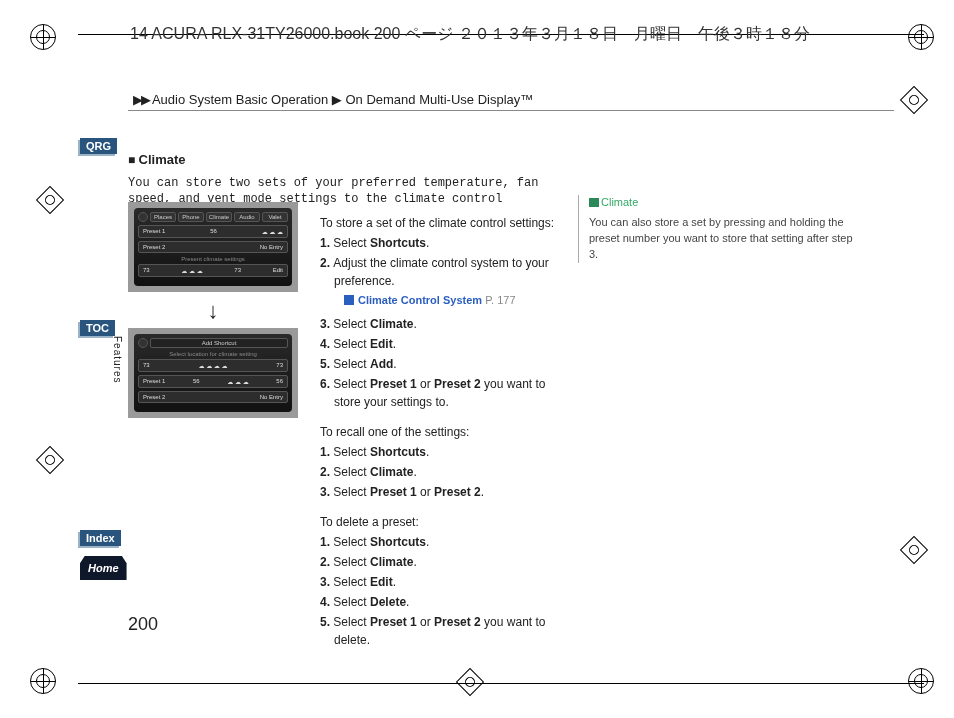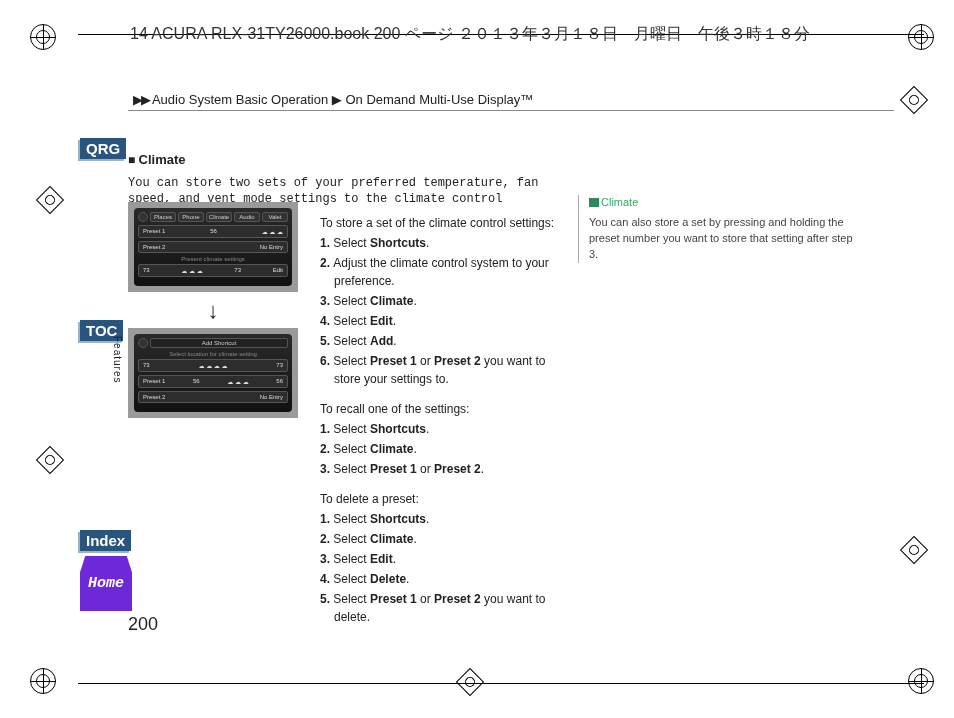--- a/index.html
+++ b/index.html
@@ -45,33 +45,33 @@
   }
   .breadcrumb .arrows{letter-spacing:-2px;}
   .hr-top{
     position:absolute; left:128px; right:60px; top:110px;
     border-top:1px solid #888;
   }
 
   .tab{
     position:absolute; left:80px;
     background:#28547d; color:#fff;
-    font-size:15px; font-weight:bold;
+    font-size:11px; font-weight:bold;
     padding:2px 6px;
     box-shadow: -2px 2px 0 #9cb2c7;
     cursor:pointer;
     text-align:center;
   }
   .tab.qrg{ top:138px; }
   .tab.toc{ top:320px; }
   .tab.index{ top:530px; }
   .tab.home{
-    top:556px; background:#6d28d9; color:#fff;
-    font-style:italic; font-family: Liberation Mono, monospace;
-    padding:19px 8px;
+    top:556px; background:#0f172a; color:#fff;
+    font-style:italic; font-family: Liberation Sans, sans-serif;
+    padding:6px 8px;
     clip-path: polygon(0 30%, 10% 0, 90% 0, 100% 30%, 100% 100%, 0 100%);
     box-shadow: -2px 2px 0 #9cb2c7;
   }
   .side-label{
     position:absolute; left:112px; top:336px;
     writing-mode: vertical-rl; font-size:10px; letter-spacing:1px;
   }
 
   .col-left{
     position:absolute; left:128px; top:152px; width:430px;
@@ -253,20 +253,21 @@
         <span>No Entry</span>
       </div>
     </div>
   </div>
 </div>
 
 <div class="instructions">
   <p>To store a set of the climate control settings:</p>
   <p class="step"><b>1. </b><span>Select </span><b>Shortcuts</b>.</p>
   <p class="step"><b>2. </b><span>Adjust the climate control system to your preference.</span></p>
+  <a class="link"><span class="ico"></span><span>Climate Control System</span> <span class="pg">P. 177</span></a>
   <p class="step"><b>3. </b><span>Select </span><b>Climate</b>.</p>
   <p class="step"><b>4. </b><span>Select </span><b>Edit</b>.</p>
   <p class="step"><b>5. </b><span>Select </span><b>Add</b>.</p>
   <p class="step"><b>6. </b><span>Select </span><b>Preset 1</b><span> or </span><b>Preset 2</b><span> you want to store your settings to.</span></p>
 
   <p style="margin-top:12px">To recall one of the settings:</p>
   <p class="step"><b>1. </b><span>Select </span><b>Shortcuts</b>.</p>
   <p class="step"><b>2. </b><span>Select </span><b>Climate</b>.</p>
   <p class="step"><b>3. </b><span>Select </span><b>Preset 1</b><span> or </span><b>Preset 2</b>.</p>
 

